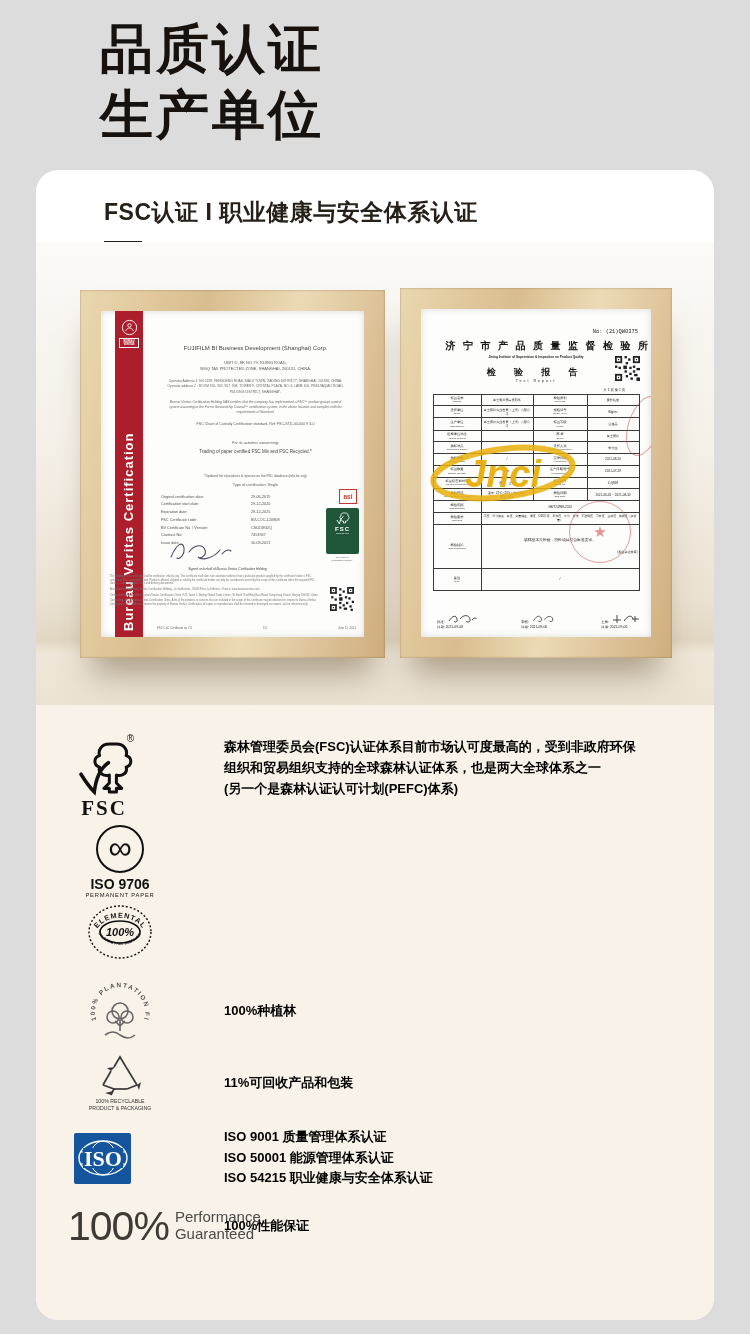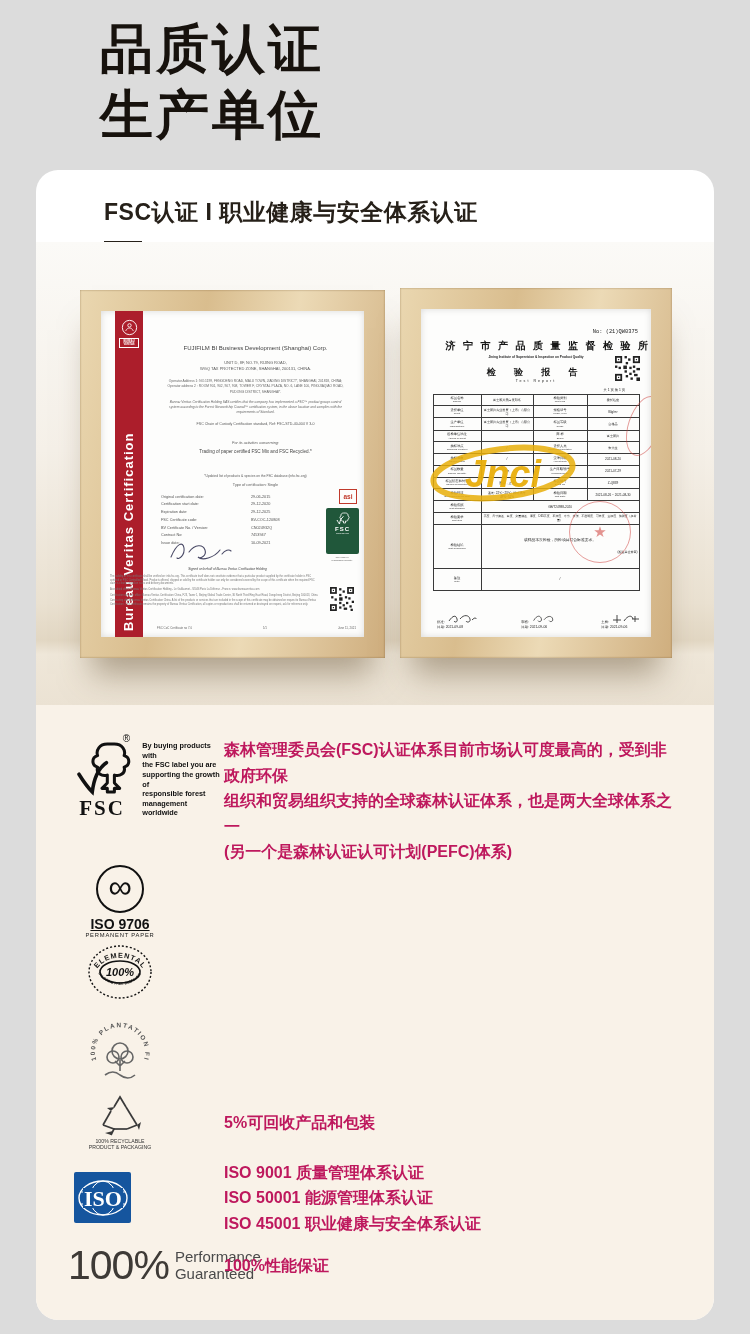--- a/index.html
+++ b/index.html
@@ -85,34 +85,34 @@
   .jnci{position:absolute;left:4px;top:126px;width:156px;height:76px;opacity:.95;pointer-events:none;}
   .stamp-oval{position:absolute;right:-9px;top:86px;width:30px;height:60px;border:1.6px solid rgba(205,60,55,.5);
       border-radius:50%;transform:rotate(18deg);}
   .stamp-circle{position:absolute;right:20px;top:192px;width:60px;height:60px;border:1.6px solid rgba(205,60,55,.5);
       border-radius:50%;color:rgba(205,60,55,.55);display:flex;align-items:center;justify-content:center;font-size:15px;}
   
   .features{position:absolute;left:0;top:535px;width:678px;height:615px;background:#f9f2e8;
       padding:30px 34px 0 32px;box-sizing:border-box;}
   .feat{display:flex;}
   .feat .icol{width:156px;flex:none;display:flex;}
-  .feat .txt{flex:1;font-size:16px;font-weight:700;color:#be185d;line-height:1.6;white-space:pre-line;padding-top:2px;}
+  .feat .txt{flex:1;font-size:13px;font-weight:700;color:#000000;line-height:1.6;white-space:pre-line;padding-top:2px;}
   .feat.center{align-items:center;}
   .feat.center .txt{padding-top:0;}
   .f-fsc{min-height:90px;}
   .fsc-logo{width:72px;text-align:center;position:relative;color:#111;}
   .fsc-logo .reg{position:absolute;right:6px;top:-2px;font-size:10px;}
   .fsc-logo .wm{font-family:"Liberation Serif","DejaVu Serif",serif;font-weight:700;font-size:21px;letter-spacing:2px;margin-top:-3px;}
   .fsc-note{font-size:7.3px;font-weight:700;line-height:1.32;margin:6px 0 0 6px;white-space:pre-line;color:#111;}
   .f-iso9706{min-height:78px;}
   .inf-circ{width:44px;height:44px;border:2.6px solid #111;border-radius:50%;display:flex;align-items:center;
       justify-content:center;margin:0 auto;}
   .inf-circ span{font-size:33px;line-height:1;color:#111;margin-top:-4px;}
   .iso9706-w{width:104px;text-align:center;}
-  .iso9706-w .l1{font-size:14px;font-weight:800;color:#111;margin-top:3px;text-decoration:underline;}
+  .iso9706-w .l1{font-size:14px;font-weight:800;color:#111;margin-top:3px;}
   .iso9706-w .l2{font-size:5.8px;letter-spacing:.8px;color:#222;}
   .f-ecf{min-height:72px;}
   .f-plant{min-height:72px;}
   .f-rec{min-height:72px;}
   .rec-w{width:104px;text-align:center;color:#333;}
   .rec-cap{font-size:5.2px;line-height:1.3;white-space:pre-line;margin-top:1px;}
   .f-isoblue{min-height:78px;}
   .iso-blue{width:57px;height:51px;background:#15559e;border-radius:2px;display:flex;align-items:center;
       justify-content:center;margin-left:6px;}
   .f-perf{min-height:58px;}
@@ -504,25 +504,20 @@
       <div class="feat f-fsc">
         <div class="icol">
           <div class="fsc-logo">
             <span class="reg">®</span>
             <svg width="58" height="62" viewBox="0 0 64 70" style="margin:2px auto 0">
               <path d="M6 42 C11 50 17 58 21 62 C23 46 28 35 37 29" fill="none" stroke="#111" stroke-width="4" stroke-linecap="round"></path>
               <path d="M38 8 c-9 0 -13 7 -11 13 c-7 2 -7 11 0 13 c-2 7 5 11 11 9 l0 9 l-6 6 l6 0 l0 4 l8 0 l0 -4 l6 0 l-6 -6 l0 -9 c6 2 13 -2 11 -9 c7 -2 7 -11 0 -13 c2 -6 -2 -13 -11 -13 z" fill="none" stroke="#111" stroke-width="3.4" stroke-linejoin="round"></path>
             </svg>
             <div class="wm">FSC</div>
           </div>
-          <div class="fsc-note">By buying products with
-the FSC label you are
-supporting the growth of
-responsible forest
-management worldwide</div>
         </div>
         <div class="txt">森林管理委员会(FSC)认证体系目前市场认可度最高的，受到非政府环保
 组织和贸易组织支持的全球森林认证体系，也是两大全球体系之一
 (另一个是森林认证认可计划(PEFC)体系)</div>
       </div>
 
       <div class="feat f-iso9706">
         <div class="icol">
           <div class="iso9706-w">
             <div class="inf-circ">
@@ -566,20 +561,21 @@
               <g fill="none" stroke="#666" stroke-width="1.6">
                 <circle cx="31" cy="31" r="8"></circle>
                 <circle cx="24" cy="37" r="6"></circle>
                 <circle cx="38" cy="37" r="6"></circle>
                 <path d="M31 40 L31 51 M31 46 L26 41 M31 46 L36 41"></path>
                 <path d="M16 55 q8 -6 15 0 q8 6 15 0"></path>
               </g>
             </svg>
           </div>
         </div>
+        <div class="txt">100%种植林</div>
       </div>
 
       <div class="feat f-rec center">
         <div class="icol">
           <div class="rec-w">
             <svg width="46" height="42" viewBox="0 0 46 42" style="margin:0 auto">
               <g stroke="#3a3a3a" stroke-width="1.7" fill="none">
                 <path d="M17 12 L23 2 L29 12"></path>
                 <path d="M29 12 L40 30"></path>
                 <path d="M40 30 L30 34"></path>
@@ -590,38 +586,38 @@
               <g fill="#3a3a3a">
                 <polygon points="14,16 10,13 18,12"></polygon>
                 <polygon points="40,30 44,27 42,35"></polygon>
                 <polygon points="14,40 8,38 16,36"></polygon>
               </g>
             </svg>
             <div class="rec-cap">100% RECYCLABLE
 PRODUCT &amp; PACKAGING</div>
           </div>
         </div>
-        <div class="txt">5%可回收产品和包装</div>
+        <div class="txt">11%可回收产品和包装</div>
       </div>
 
       <div class="feat f-isoblue center">
         <div class="icol">
           <div class="iso-blue">
             <svg width="52" height="44" viewBox="0 0 52 44">
               <ellipse cx="26" cy="22" rx="24" ry="17" fill="none" stroke="#fff" stroke-width="1.4"></ellipse>
               <ellipse cx="26" cy="22" rx="13" ry="17" fill="none" stroke="#fff" stroke-width="1"></ellipse>
               <path d="M3 16 L49 16 M3 28 L49 28" stroke="#fff" stroke-width="1"></path>
               <rect x="6" y="12" width="40" height="20" fill="#15559e"></rect>
               <text x="26" y="30" text-anchor="middle" font-size="22" font-weight="800" fill="#fff" font-family="Liberation Serif, serif">ISO</text>
             </svg>
           </div>
         </div>
         <div class="txt">ISO 9001   质量管理体系认证
 ISO 50001  能源管理体系认证
-ISO 45001  职业健康与安全体系认证</div>
+ISO 54215  职业健康与安全体系认证</div>
       </div>
 
       <div class="feat f-perf center">
         <div class="icol">
           <div class="perf-w">
             <span class="perf-big">100%</span>
             <span class="perf-lk">Performance
 Guaranteed</span>
           </div>
         </div>

